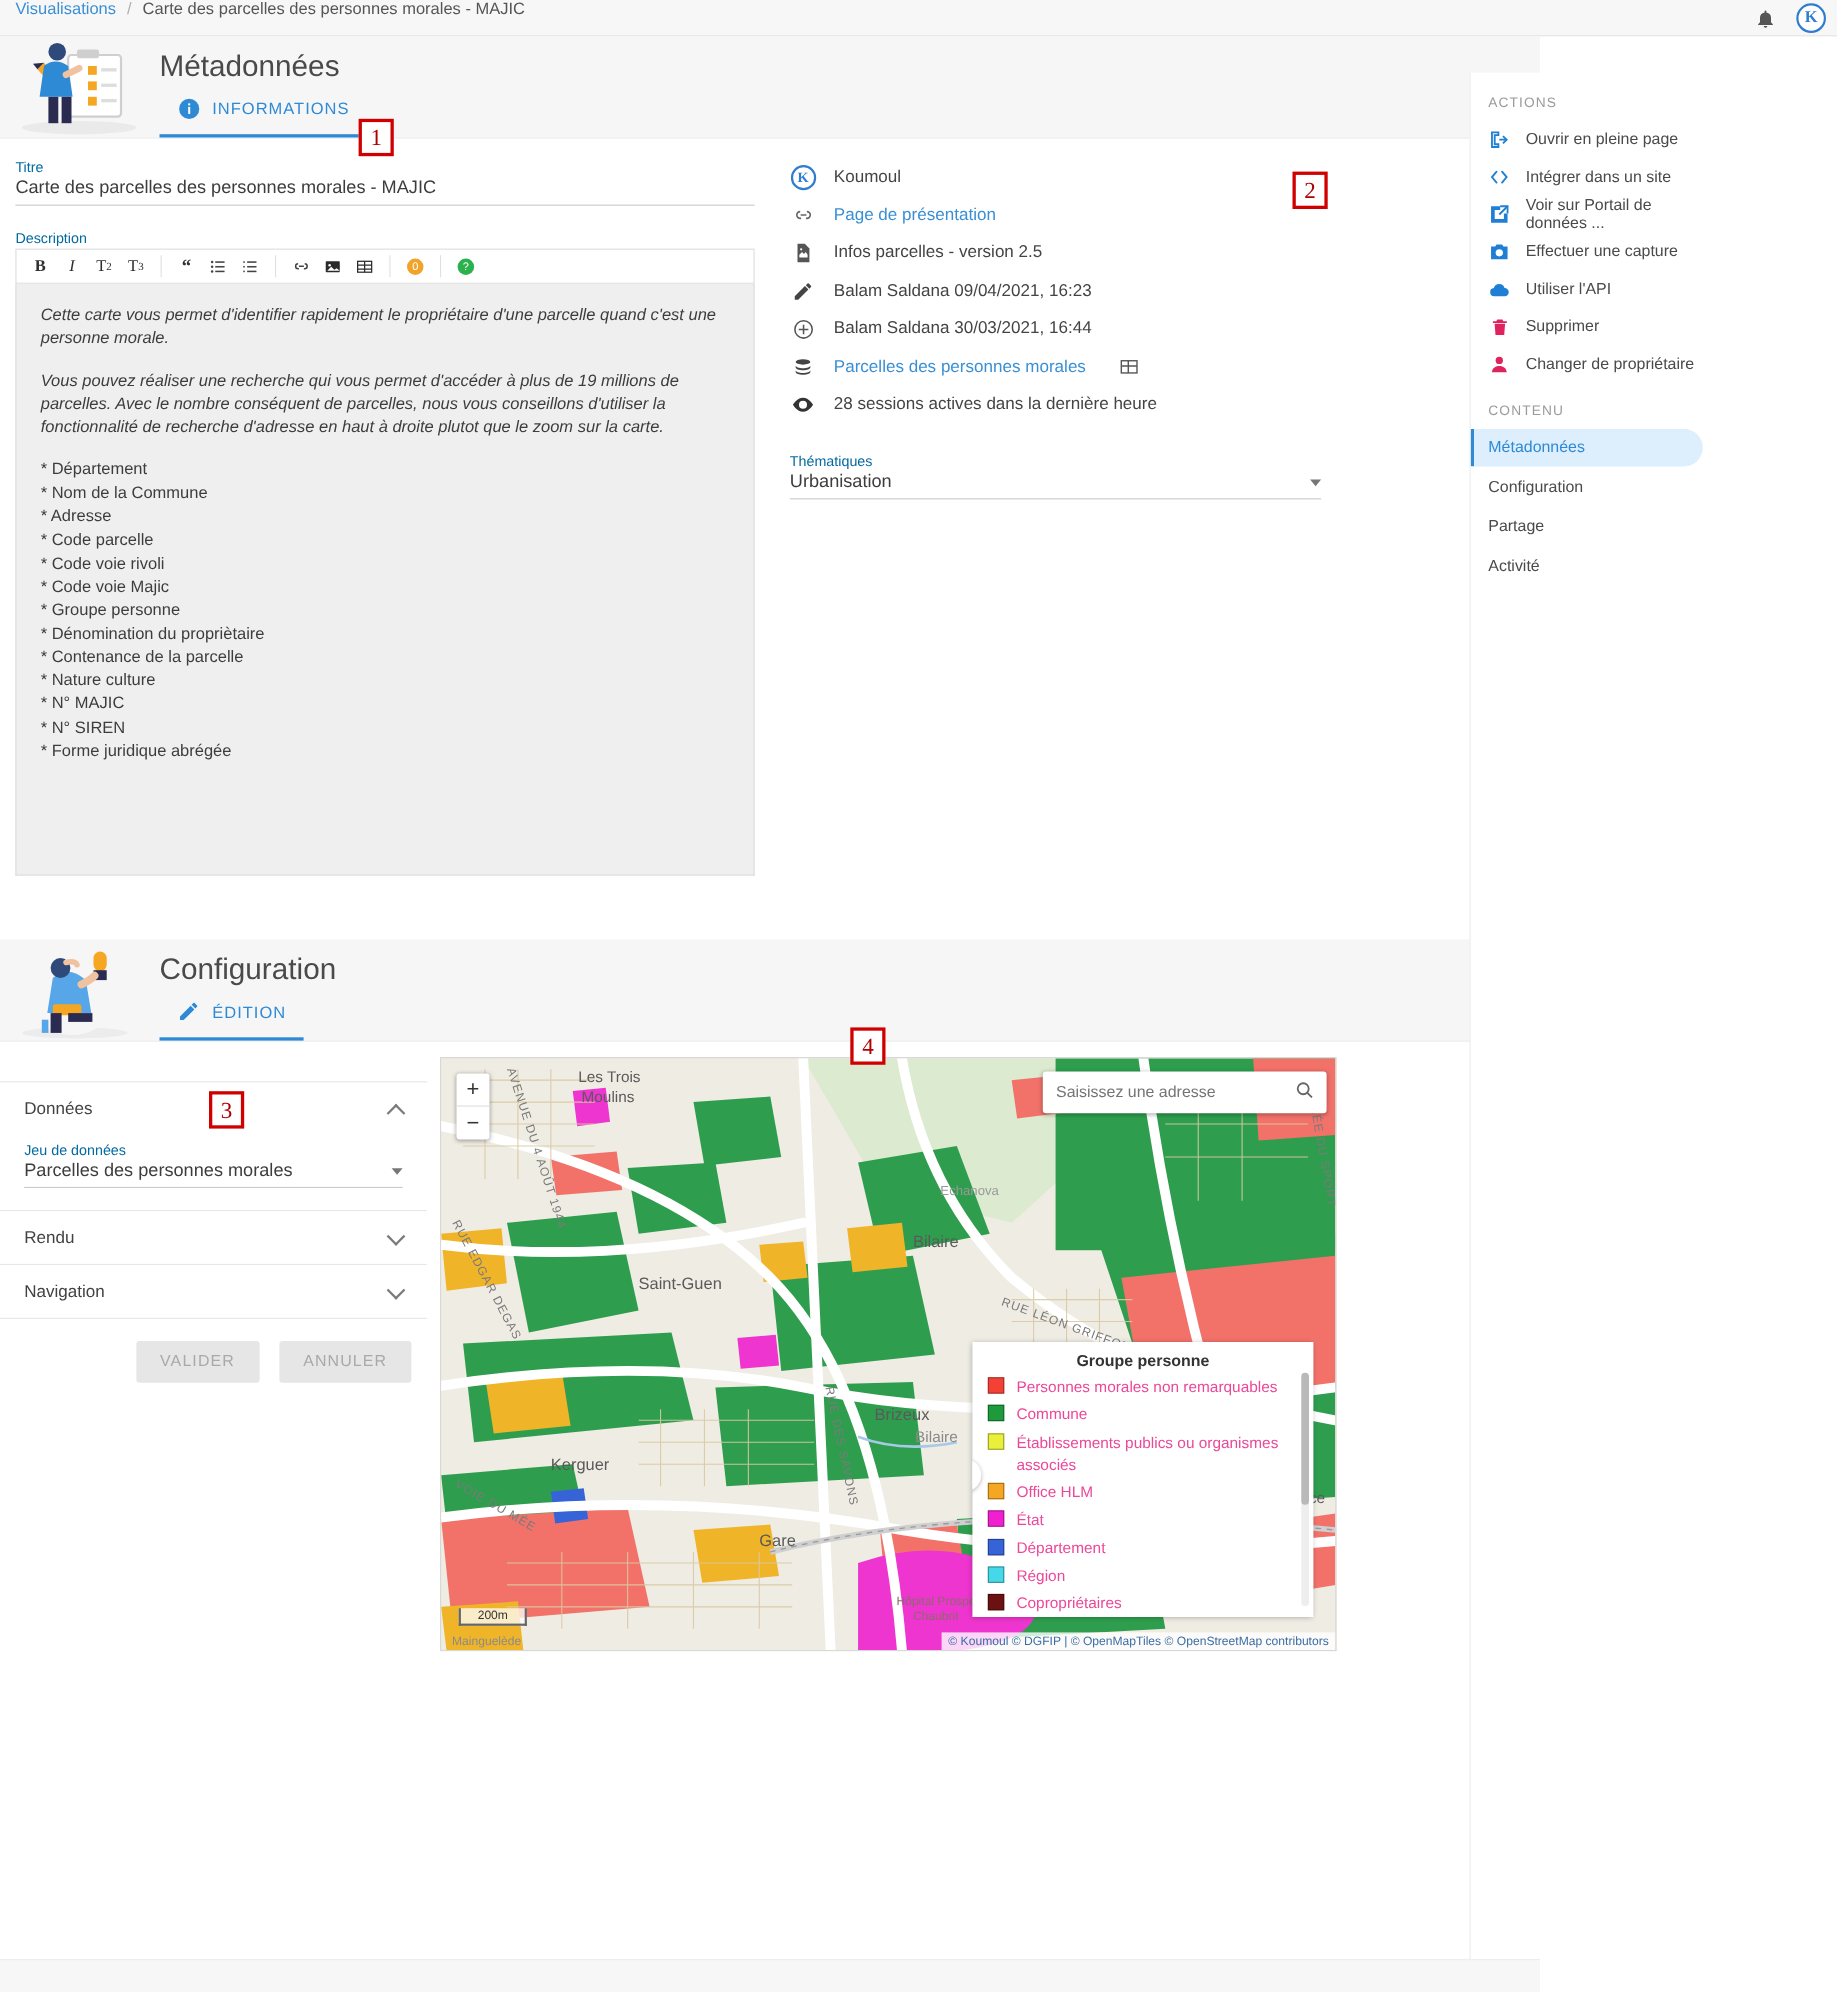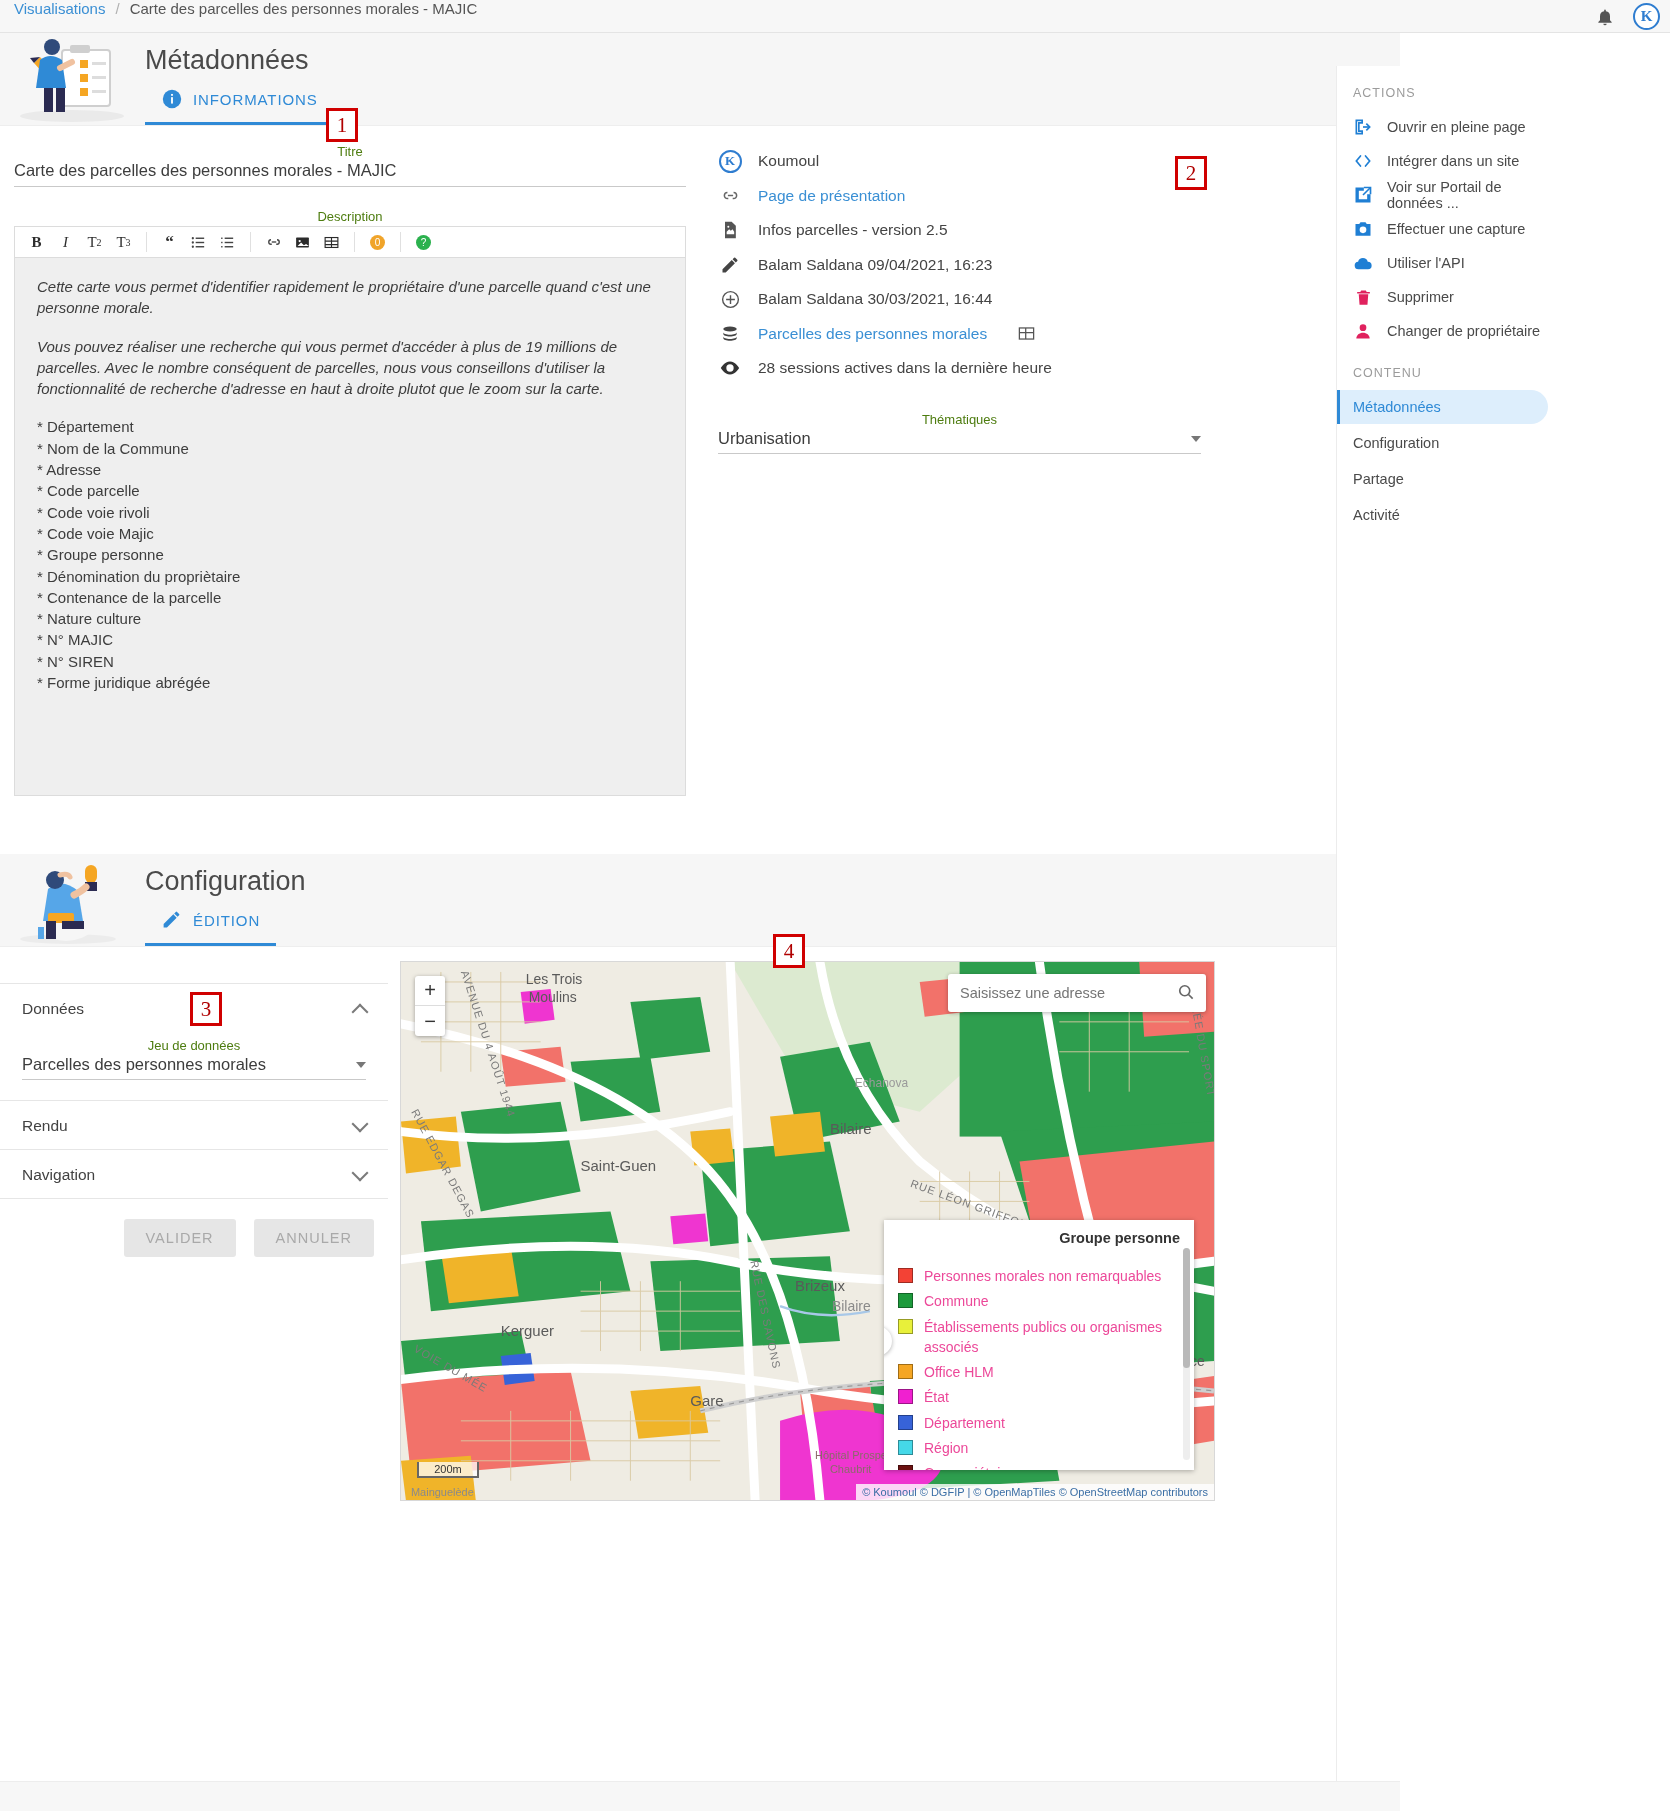--- a/index.html
+++ b/index.html
@@ -75,21 +75,21 @@
     width: 32px; height: 34px;
     display:flex; align-items:center; justify-content:center;
     z-index: 40;
   }
 
   
   .meta-body { display:flex; padding: 18px 0 0 0;}
   .col-left { width: 700px; padding: 0 14px; }
   .col-right { flex: 1; padding-left: 18px; }
 
-  .field-label { font-size: 13px; color: #4d7c0f; margin-bottom: 2px; text-align: center;}
+  .field-label { font-size: 13px; color: #0369a1; margin-bottom: 2px;}
   .field-value { font-size: 16.5px; color: #3d3d3d; padding-bottom: 6px; }
   .underline { border-bottom: 1px solid #c9c9c9; }
 
   .editor { margin-top: 22px; }
   .editor-toolbar {
     border: 1px solid #dcdcdc;
     background: #fff;
     height: 32px;
     display:flex; align-items:center;
     padding: 0 8px; gap: 2px;
@@ -214,21 +214,21 @@
   }
   .search-box input {
     border:none; outline:none; flex:1; font-size: 14.5px; color:#555;
     font-family: "Liberation Sans", sans-serif; background: transparent;
   }
   .legend {
     position:absolute; right: 20px; bottom: 30px; width: 310px; height: 250px;
     background: #fff; box-shadow: 0 1px 5px rgba(0,0,0,.3);
     padding: 10px 14px 8px 14px; z-index: 12; overflow: hidden;
   }
-  .legend-title { text-align:right; font-size: 14.5px; color:#333; font-weight: bold; margin-bottom: 20px;}
+  .legend-title { text-align:center; font-size: 14.5px; color:#333; font-weight: bold; margin-bottom: 4px;}
   .legend-row { display:flex; align-items:flex-start; gap: 11px; margin-bottom: 5px; font-size: 14px; color:#ec4899; line-height:1.45;}
   .swatch { width: 15px; height: 15px; flex: 0 0 15px; border: 1px solid rgba(0,0,0,.35); margin-top: 2px;}
   .legend-sb { position:absolute; right:4px; top:28px; bottom:10px; width:7px; background:#eee; border-radius:4px;}
   .legend-sb-thumb { position:absolute; top:0; left:0; width:7px; height:120px; background:#b9b9b9; border-radius:4px;}
   .legend-arrow {
     position:absolute; left: -22px; top: 106px;
     width: 30px; height: 30px; border-radius: 50%;
     background: #fff; box-shadow: 0 1px 4px rgba(0,0,0,.3);
     display:flex; align-items:center; justify-content:center;
     color:#888; font-size: 15px; z-index: 14;

